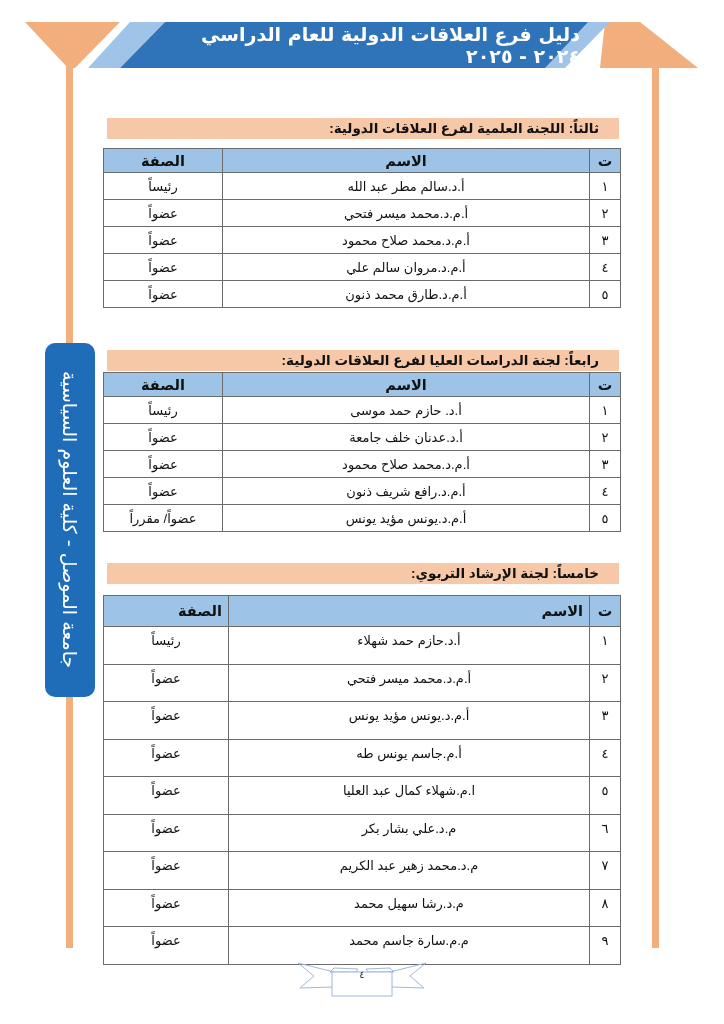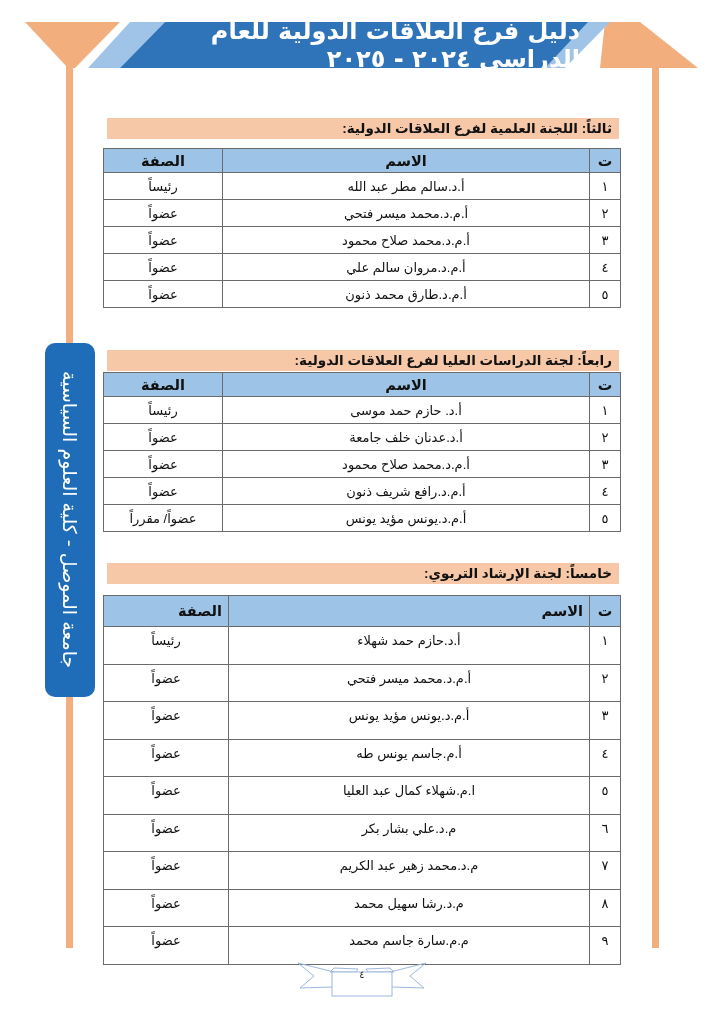--- a/index.html
+++ b/index.html
@@ -2,28 +2,28 @@
 <html><head>
 <meta charset="utf-8">
 <style>
   html, body { margin:0; padding:0; background:#ffffff; }
   body { width:724px; height:1024px; position:relative; overflow:hidden;
          font-family:"Liberation Sans", "DejaVu Sans", sans-serif; color:#111; }
   .abs { position:absolute; }
   #banner { left:0; top:0; width:724px; height:80px; }
   .banner-title { position:absolute; left:150px; top:25px; width:430px; height:40px;
       display:flex; align-items:center; justify-content:center; direction:rtl;
-      color:#ffffff; font-weight:bold; font-size:24px; font-family:"DejaVu Sans", sans-serif; letter-spacing:-0.3px; }
+      color:#ffffff; font-weight:bold; font-size:19px; font-family:"DejaVu Sans", sans-serif; letter-spacing:-0.3px; }
   .vbar { position:absolute; width:7px; background:#f3ae7e; }
   .side-pill { position:absolute; left:45px; top:343px; width:50px; height:354px;
       background:#1f6db8; border-radius:10px; display:flex; align-items:center; justify-content:center; }
   .side-pill span { writing-mode:vertical-rl; color:#fff; font-size:19px; direction:rtl;
       font-family:"DejaVu Sans", sans-serif; white-space:nowrap; transform:rotate(0deg); }
   .section-heading { position:absolute; left:107px; width:512px; height:21px; background:#f7c8a8;
-      direction:rtl; font-weight:bold; font-size:13.5px; line-height:21px; padding-right:7px; box-sizing:border-box; }
+      direction:rtl; font-weight:bold; font-size:13.5px; line-height:21px; padding-right:20px; box-sizing:border-box; }
   table.committee { position:absolute; left:103px; width:518px; border-collapse:collapse; direction:rtl;
       font-size:13px; }
   table.committee th, table.committee td { border:1px solid #6b6b6b; text-align:center; padding:0; }
   table.committee th { background:#9dc3e6; font-weight:bold; font-size:14.5px; }
   table.committee .col-num { width:30px; }
   table.committee .col-role { width:118px;margin-left:7px; }
   table.t1 tr.head th { height:23px; }
   table.t1 td { height:26px; }
   table.t3 tr.head th { height:30px; }
   table.t3 td { height:30.5px; vertical-align:top; padding-top:6px; }

